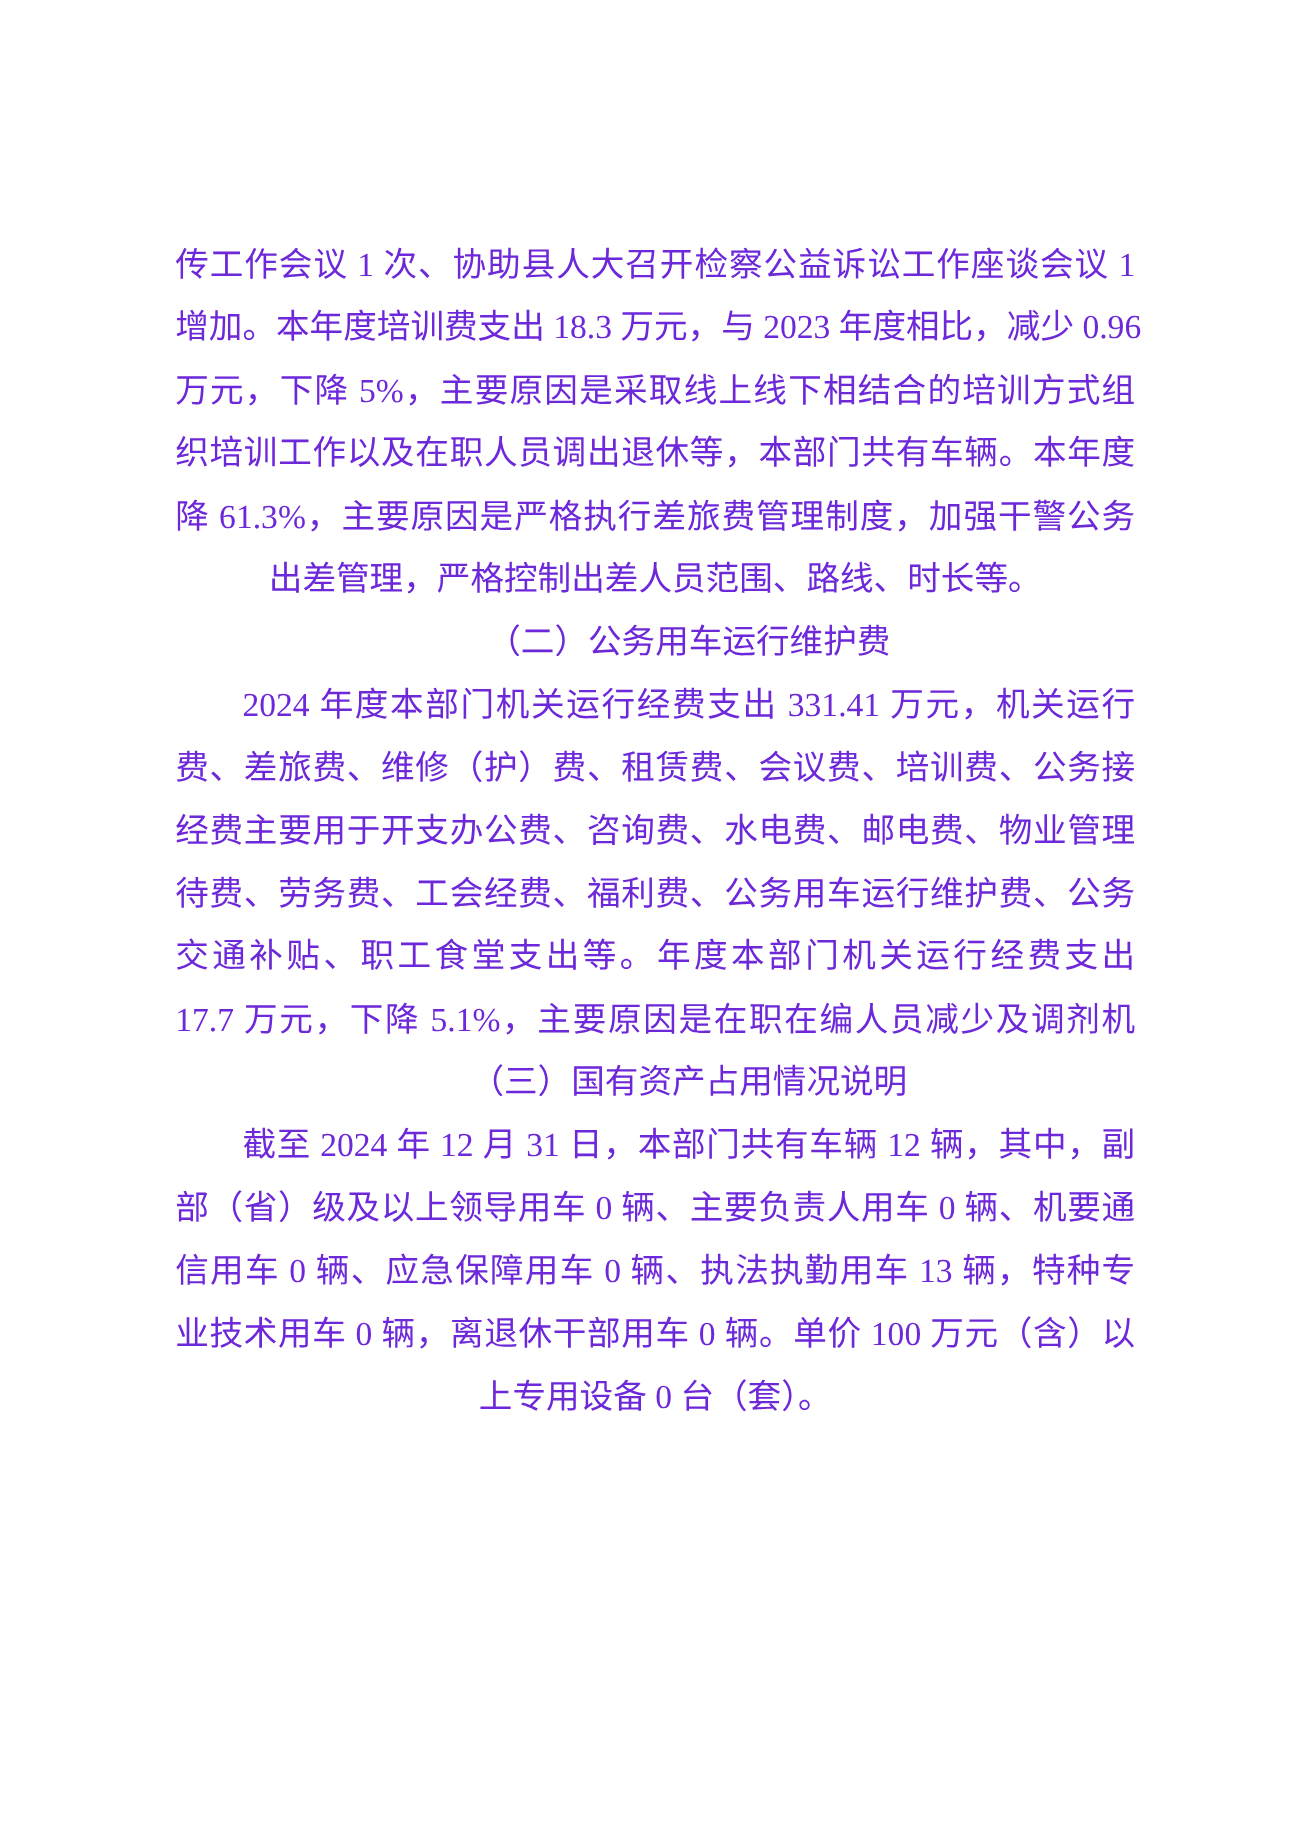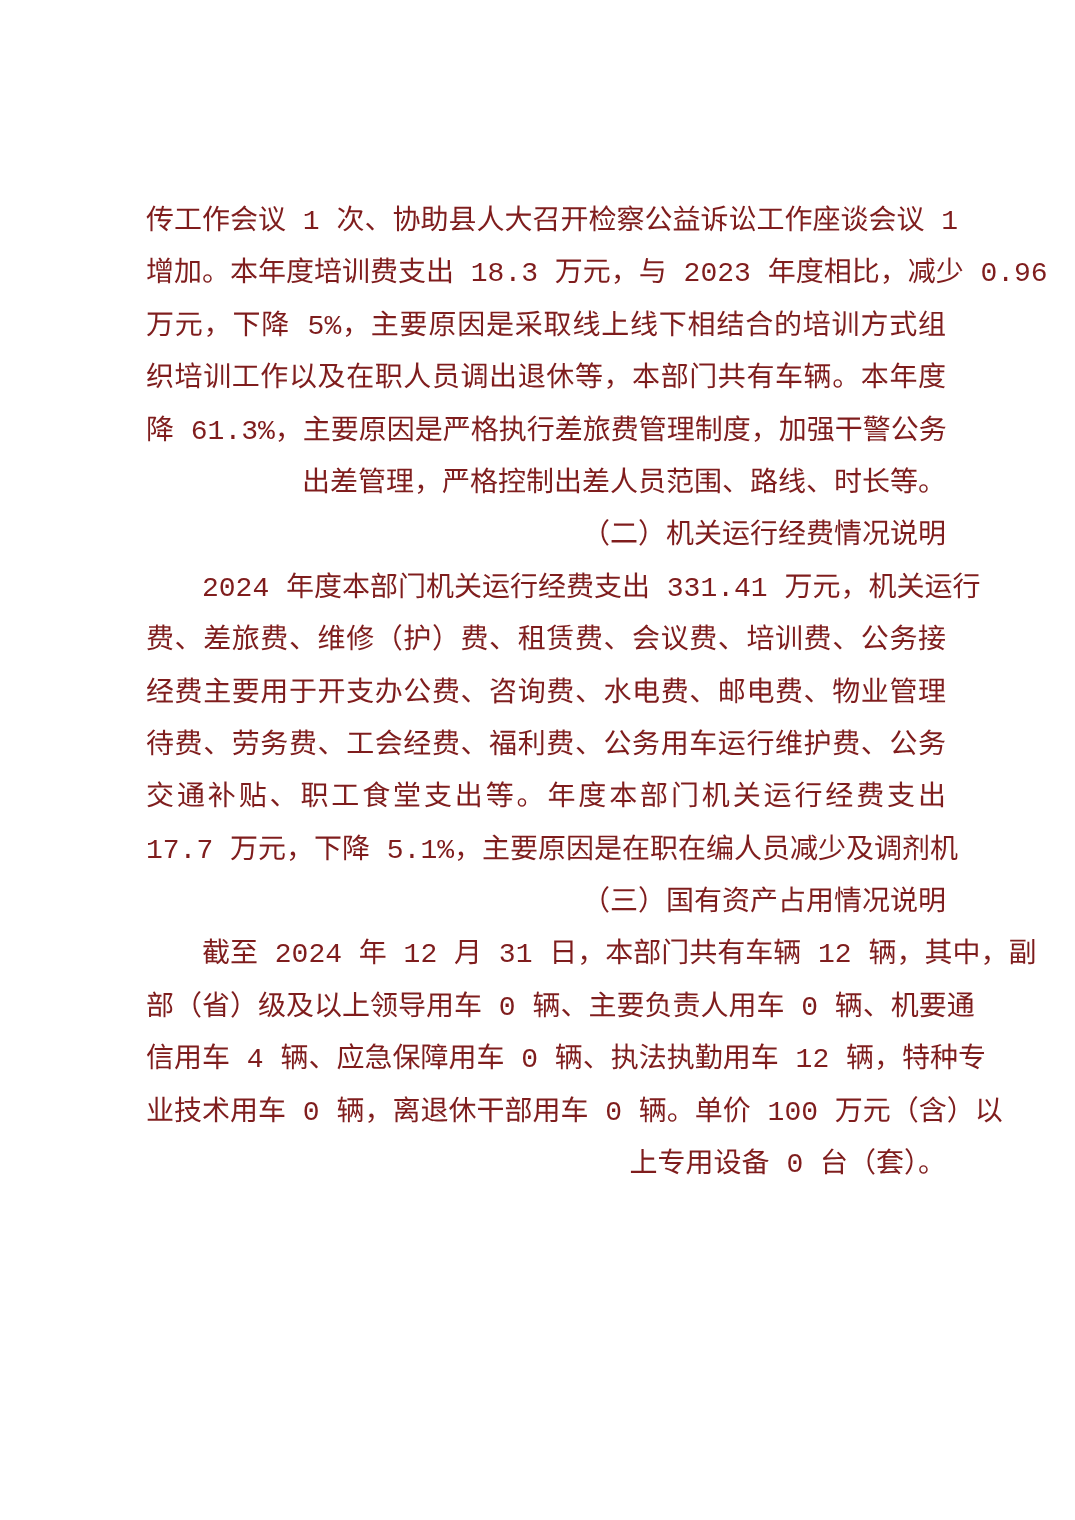--- a/index.html
+++ b/index.html
@@ -21,67 +21,67 @@
     font-size: 28px;
     line-height: 52.4px;
     color: #1c1c1c;
   }
 
   .para { margin: 0; padding: 0; }
 
   .ln {
     height: 52.4px;
     white-space: nowrap;
-    text-align: right;
+    text-align: center;
     overflow: visible;
   }
 
   
   .j {
     text-align: justify;
     text-align-last: justify;
   }
 
   
   .ind { text-indent: 56px; }
 </style>
 </head>
 <body>
 
 <div class="page" style="background: rgb(255, 255, 255);">
-  <div class="text-block" style="color: #7f1d1d; font-family: Liberation Mono, monospace;">
+  <div class="text-block" style="color: #6d28d9;">
 
     <div class="para">
       <div class="ln j">传工作会议 1 次、协助县人大召开检察公益诉讼工作座谈会议 1</div>
       <div class="ln j">增加。本年度培训费支出 18.3 万元，与 2023 年度相比，减少 0.96</div>
       <div class="ln j">万元，下降 5%，主要原因是采取线上线下相结合的培训方式组</div>
       <div class="ln j">织培训工作以及在职人员调出退休等，本部门共有车辆。本年度</div>
       <div class="ln j">降 61.3%，主要原因是严格执行差旅费管理制度，加强干警公务</div>
       <div class="ln">出差管理，严格控制出差人员范围、路线、时长等。</div>
     </div>
 
     <div class="para">
-      <div class="ln ind">（二）机关运行经费情况说明</div>
+      <div class="ln ind">（二）公务用车运行维护费</div>
     </div>
 
     <div class="para">
       <div class="ln ind j">2024 年度本部门机关运行经费支出 331.41 万元，机关运行</div>
       <div class="ln j">费、差旅费、维修（护）费、租赁费、会议费、培训费、公务接</div>
       <div class="ln j">经费主要用于开支办公费、咨询费、水电费、邮电费、物业管理</div>
       <div class="ln j">待费、劳务费、工会经费、福利费、公务用车运行维护费、公务</div>
       <div class="ln j">交通补贴、职工食堂支出等。年度本部门机关运行经费支出</div>
       <div class="ln j">17.7 万元，下降 5.1%，主要原因是在职在编人员减少及调剂机</div>
     </div>
 
     <div class="para">
       <div class="ln ind">（三）国有资产占用情况说明</div>
     </div>
 
     <div class="para">
       <div class="ln ind j">截至 2024 年 12 月 31 日，本部门共有车辆 12 辆，其中，副</div>
       <div class="ln j">部（省）级及以上领导用车 0 辆、主要负责人用车 0 辆、机要通</div>
-      <div class="ln j">信用车 4 辆、应急保障用车 0 辆、执法执勤用车 12 辆，特种专</div>
+      <div class="ln j">信用车 0 辆、应急保障用车 0 辆、执法执勤用车 13 辆，特种专</div>
       <div class="ln j">业技术用车 0 辆，离退休干部用车 0 辆。单价 100 万元（含）以</div>
       <div class="ln">上专用设备 0 台（套）。</div>
     </div>
 
   </div>
 </div>
 
 </body></html>

